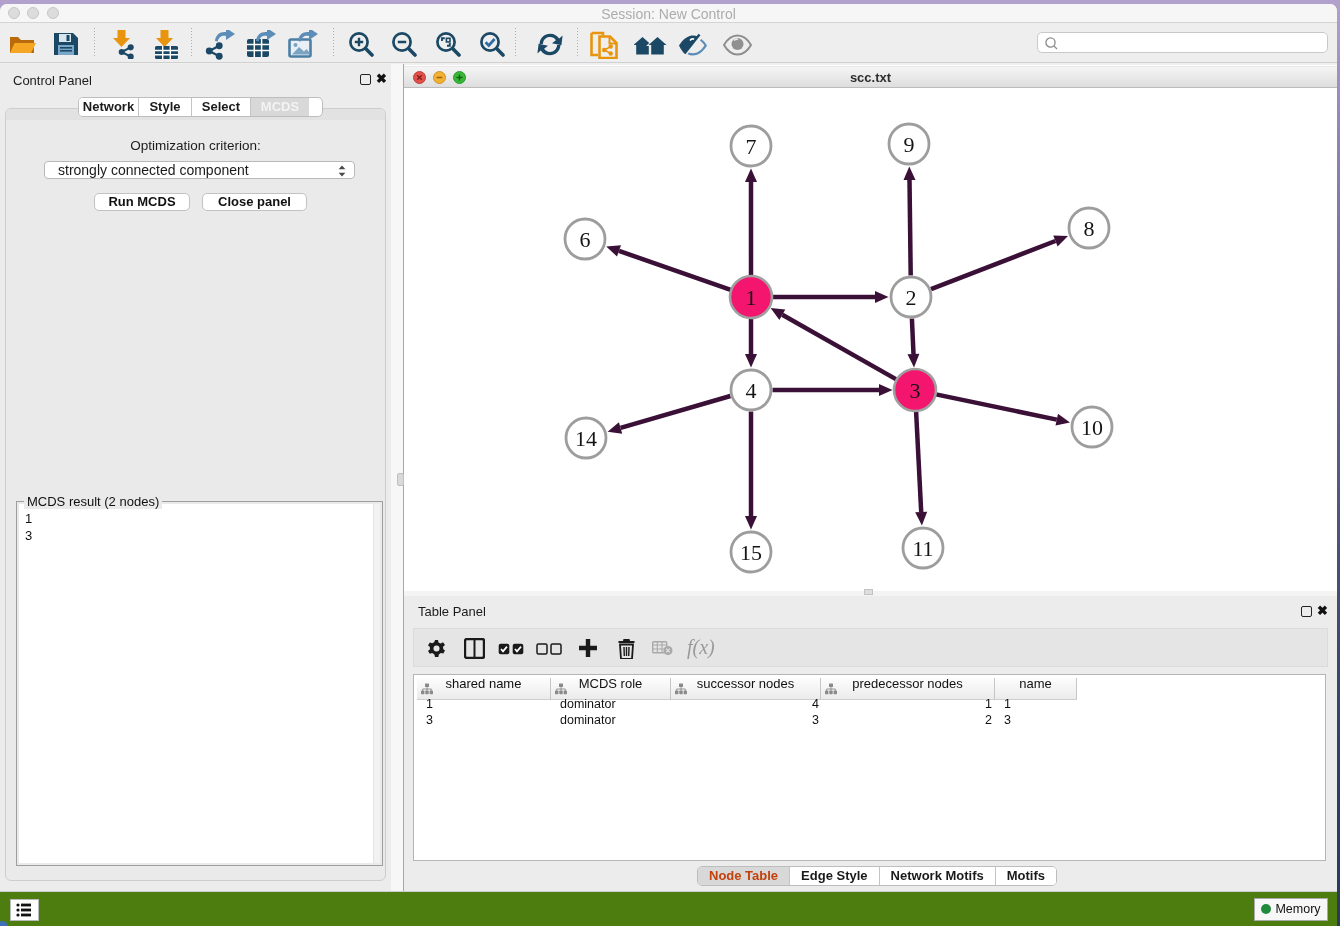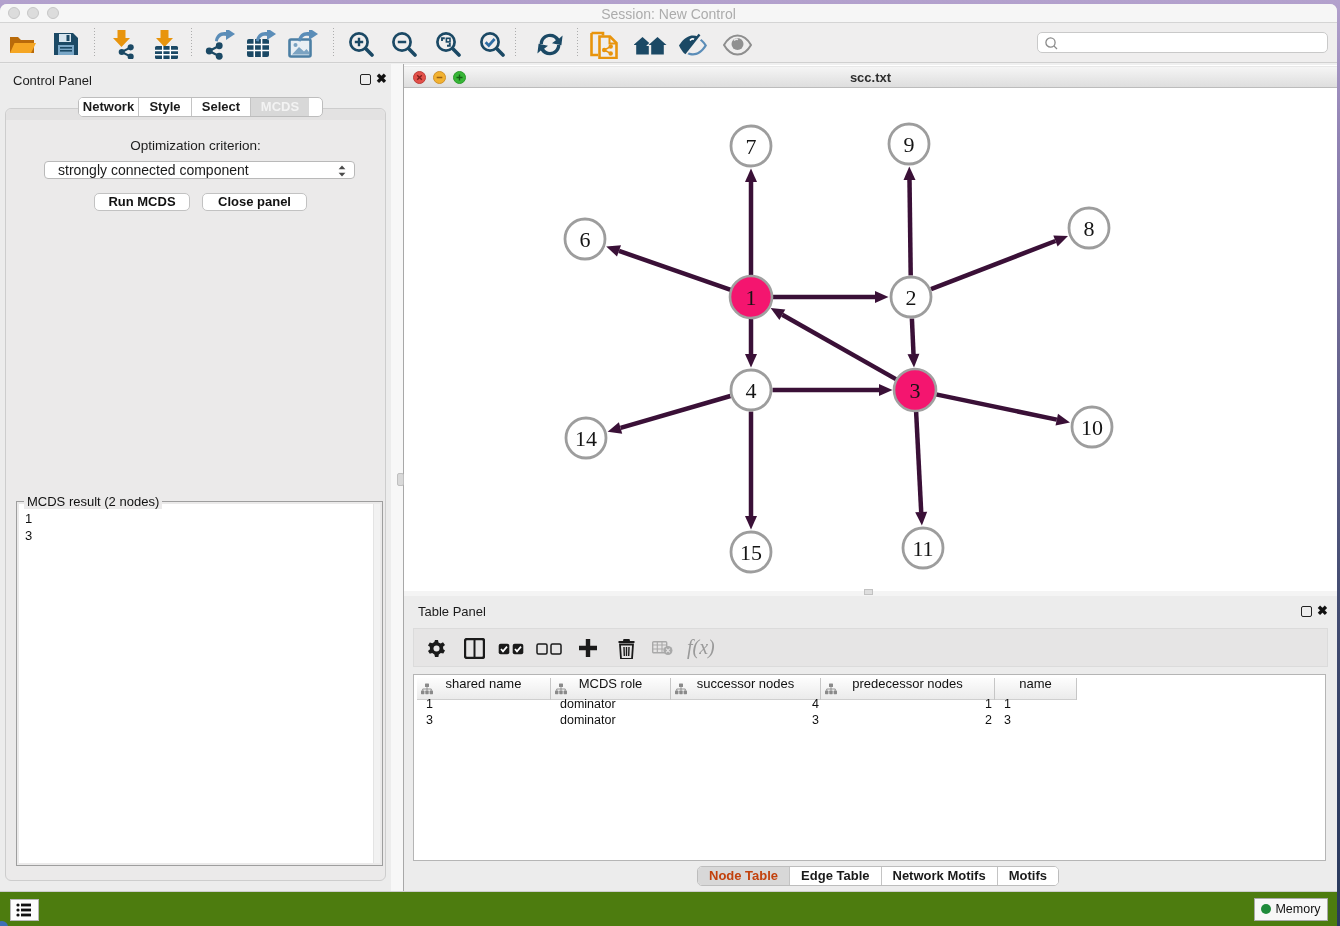--- a/index.html
+++ b/index.html
@@ -441,21 +441,21 @@
       <div class="trow" style="top:38px;">
           <span style="left:12px;">3</span>
           <span style="left:146px;">dominator</span>
           <span style="left:398px;">3</span>
           <span style="left:571px;">2</span>
           <span style="left:590px;">3</span>
         </div>
     </div>
     <div id="ttabs">
       <div class="tab sel">Node Table</div>
-      <div class="tab">Edge Table</div>
+      <div class="tab">Edge Style</div>
       <div class="tab">Network Motifs</div>
       <div class="tab">Motifs</div>
     </div>
   </div>
   <div id="statusbar">
     <div id="listbtn">
         <svg width="27" height="20" viewBox="0 0 27 20" style="position:absolute;left:0;top:0;">
           <circle cx="7" cy="5" r="1.6" fill="#111"></circle>
           <circle cx="7" cy="10" r="1.6" fill="#111"></circle>
           <circle cx="7" cy="15" r="1.6" fill="#111"></circle>

